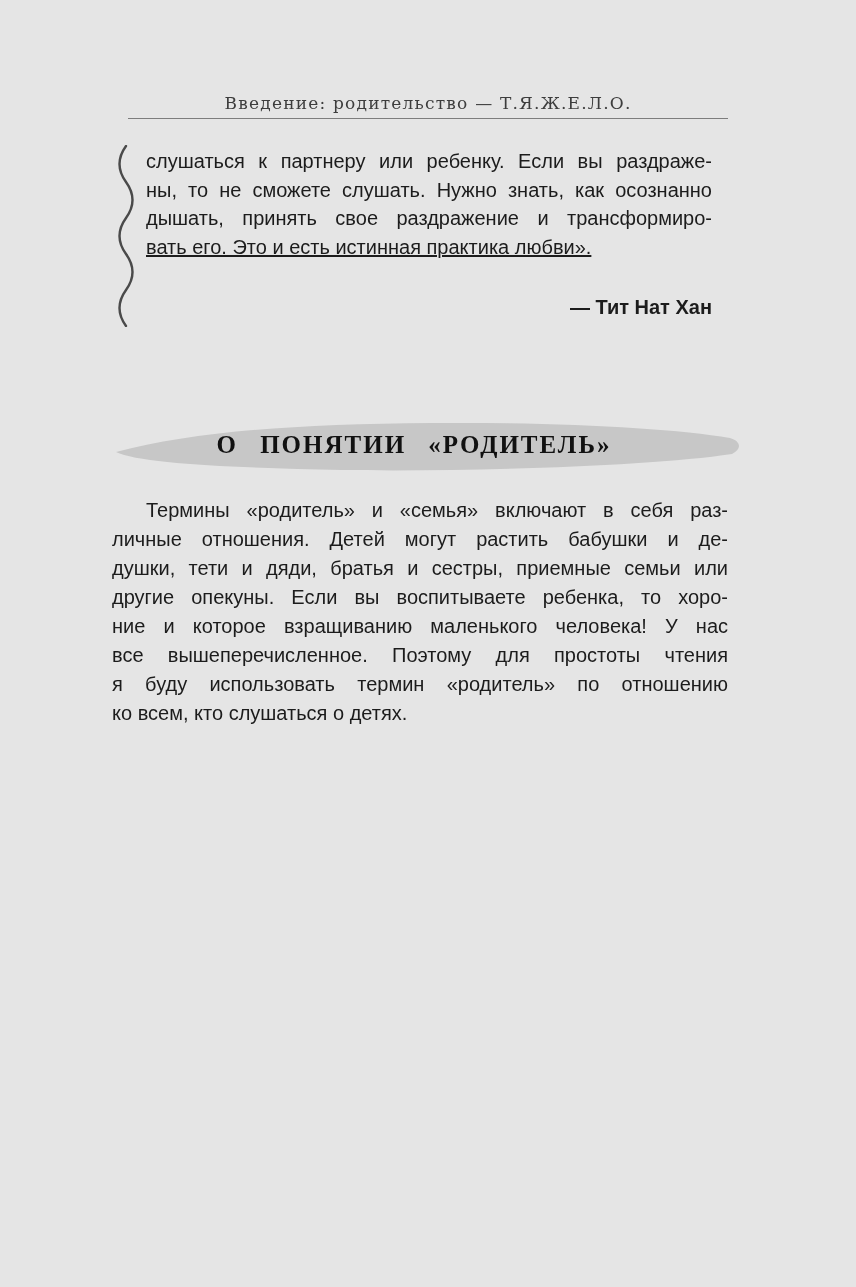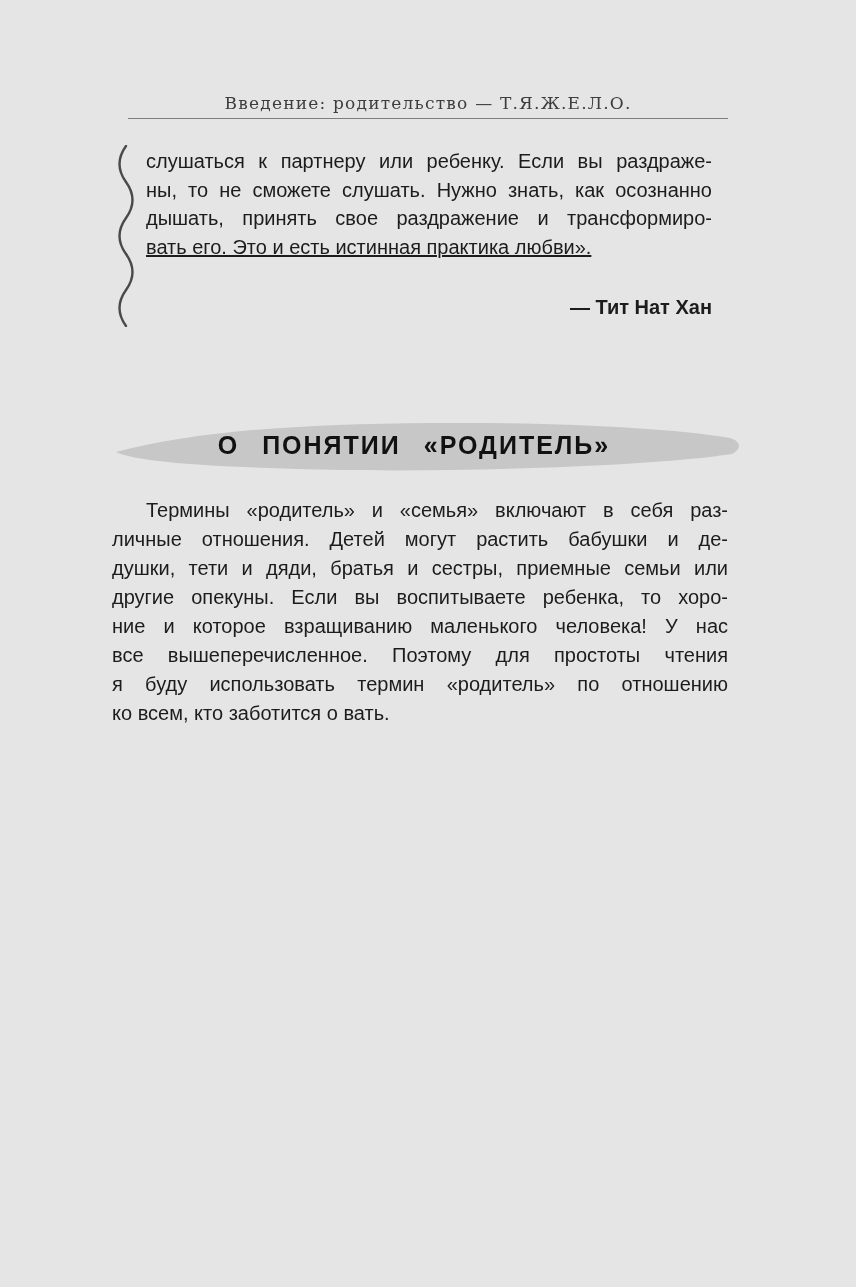--- a/index.html
+++ b/index.html
@@ -70,20 +70,21 @@
     color: #1c1c1c;
   }
 
   
   .section-heading {
     position: absolute;
     top: 416px;
     left: 112px;
     width: 632px;
     height: 58px;
+    font-family: Liberation Serif, serif;
   }
   .swoosh {
     position: absolute;
     top: 0;
     left: 0;
   }
   .section-heading h2 {
     position: absolute;
     margin: 0;
     top: 0;
@@ -153,16 +154,16 @@
   </div>
 
   <div class="body-par">
       <div class="line">Термины «родитель» и «семья» включают в себя раз-</div>
       <div class="line">личные отношения. Детей могут растить бабушки и де-</div>
       <div class="line">душки, тети и дяди, братья и сестры, приемные семьи или</div>
       <div class="line">другие опекуны. Если вы воспитываете ребенка, то хоро-</div>
       <div class="line">ние и которое взращиванию маленького человека! У нас</div>
       <div class="line">все вышеперечисленное. Поэтому для простоты чтения</div>
       <div class="line">я буду использовать термин «родитель» по отношению</div>
-      <div class="line last">ко всем, кто заботится о вать.</div>
+      <div class="line last">ко всем, кто слушаться о детях.</div>
     </div>
 
 </div>
 
 </body></html>

